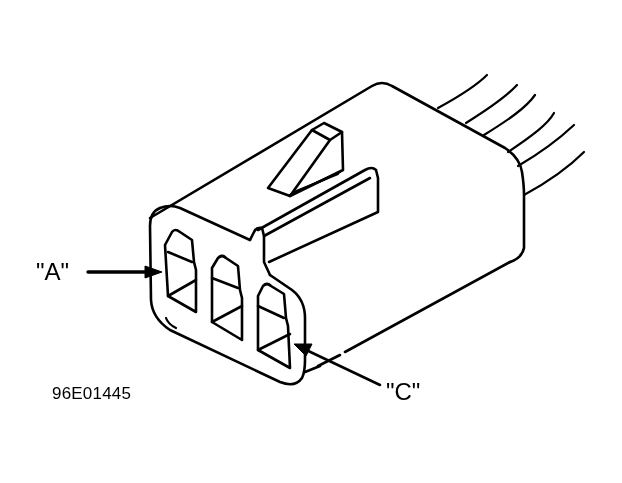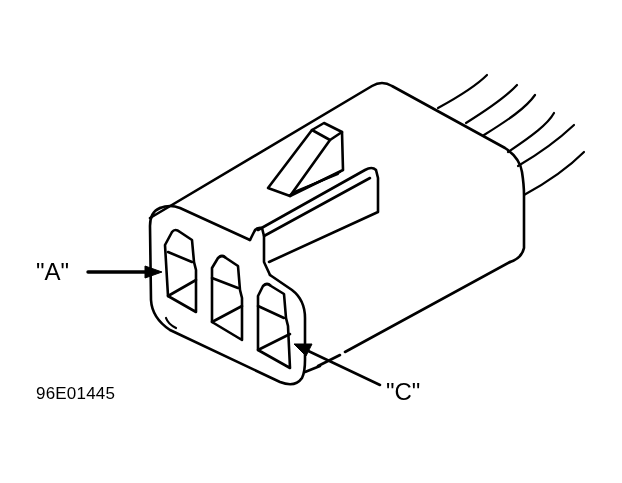--- a/index.html
+++ b/index.html
@@ -7,21 +7,21 @@
     .canvas { position: absolute; left: 0; top: 0; width: 622px; height: 483px; }
     .lbl {
       position: absolute;
       font-family: "Liberation Sans", sans-serif;
       color: #000000;
       white-space: nowrap;
       line-height: 1;
     }
     .lbl-a { left: 36px; top: 260px; font-size: 24px; }
     .lbl-c { left: 386px; top: 380px; font-size: 24px; }
-    .fig-id { left: 36px; top: 385px; font-size: 17px; letter-spacing: 0.2px; }
+    .fig-id { left: 52px; top: 385px; font-size: 17px; letter-spacing: 0.2px; }
     svg path, svg line, svg polyline { fill: none; stroke: #000; stroke-width: 2.6; stroke-linejoin: round; stroke-linecap: round; }
     svg .thin { stroke-width: 2.2; }
     svg .arrowhead { fill: #000; stroke: #000; stroke-width: 1; }
   </style>
 </head>
 <body>
 
 <div class="canvas">
   <svg width="622" height="483" viewBox="0 0 622 483">
 

